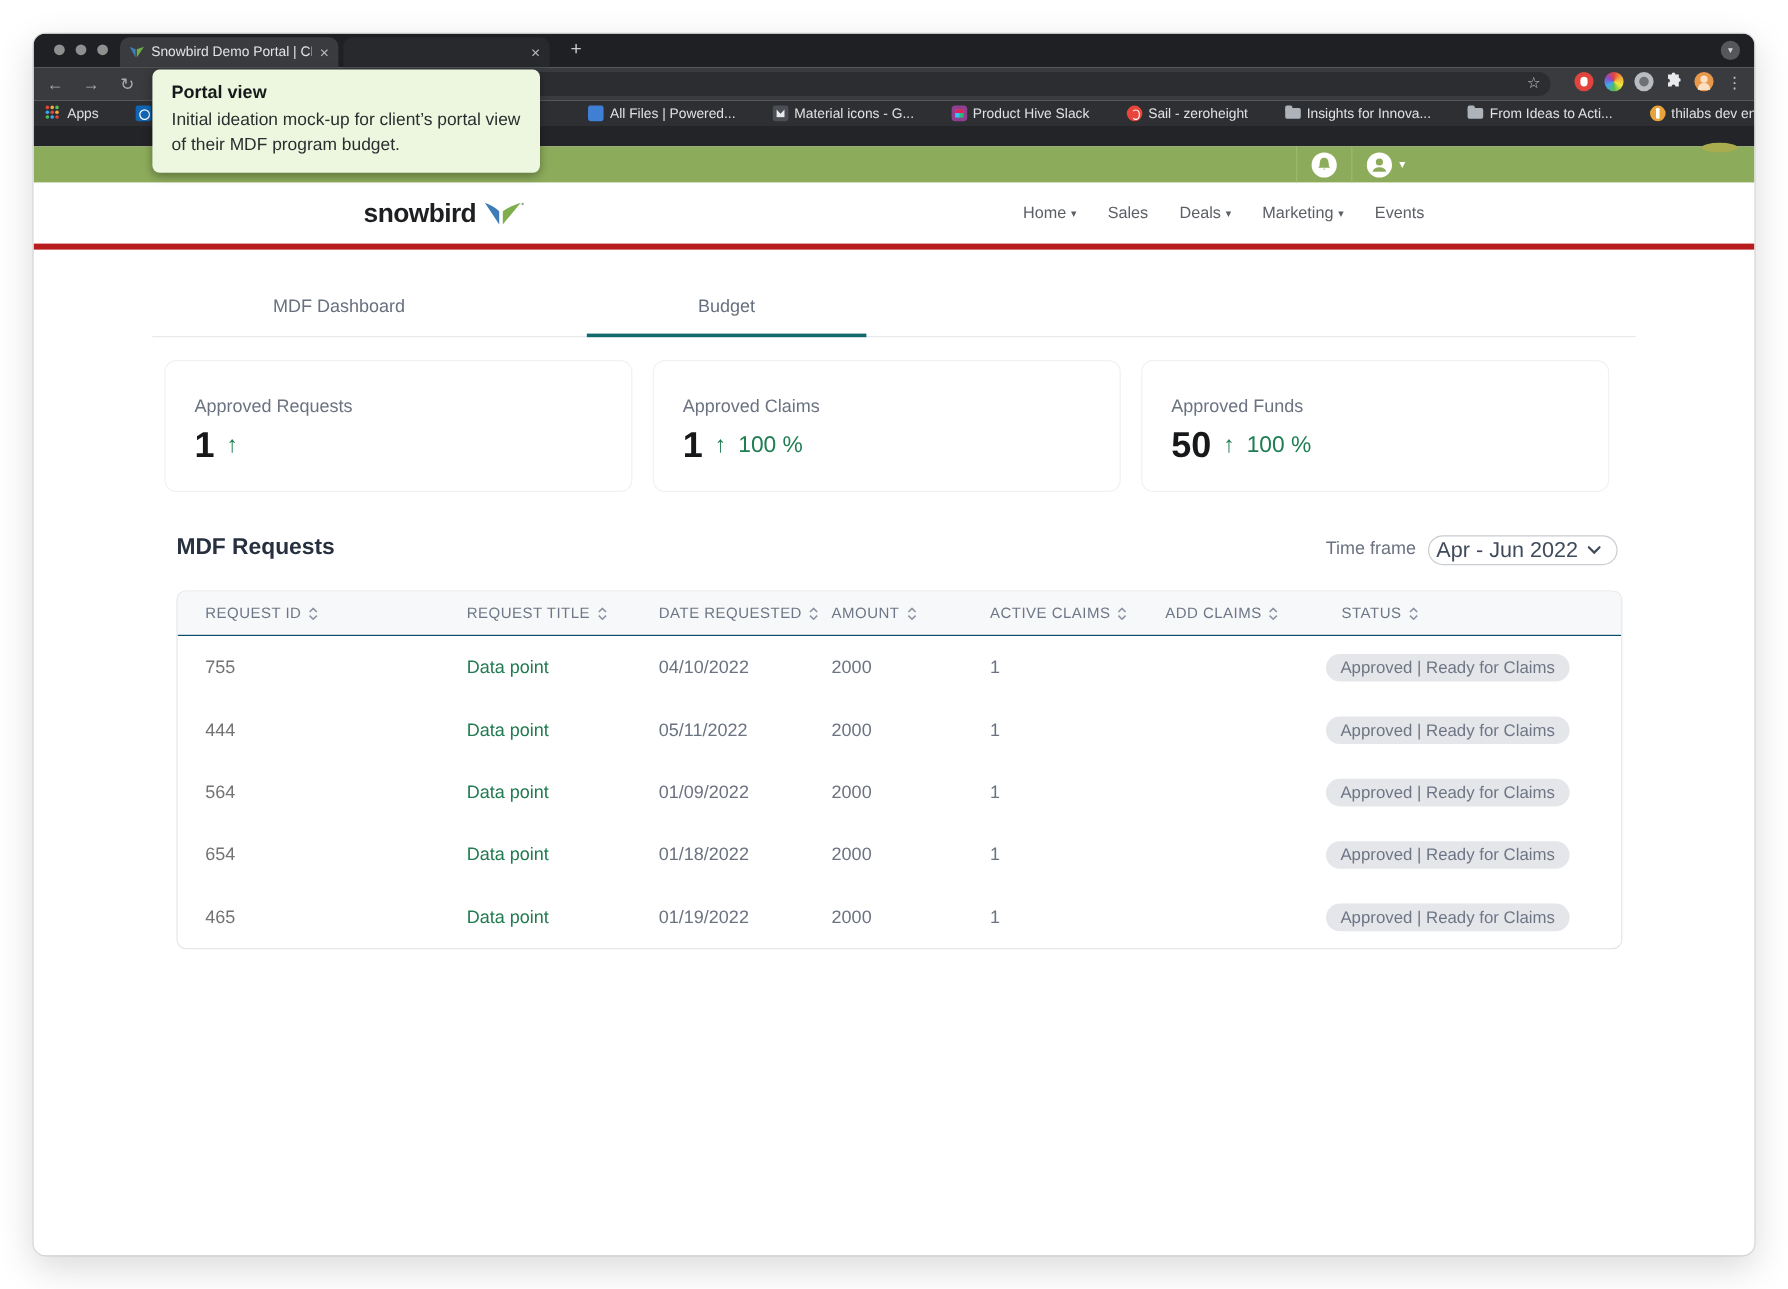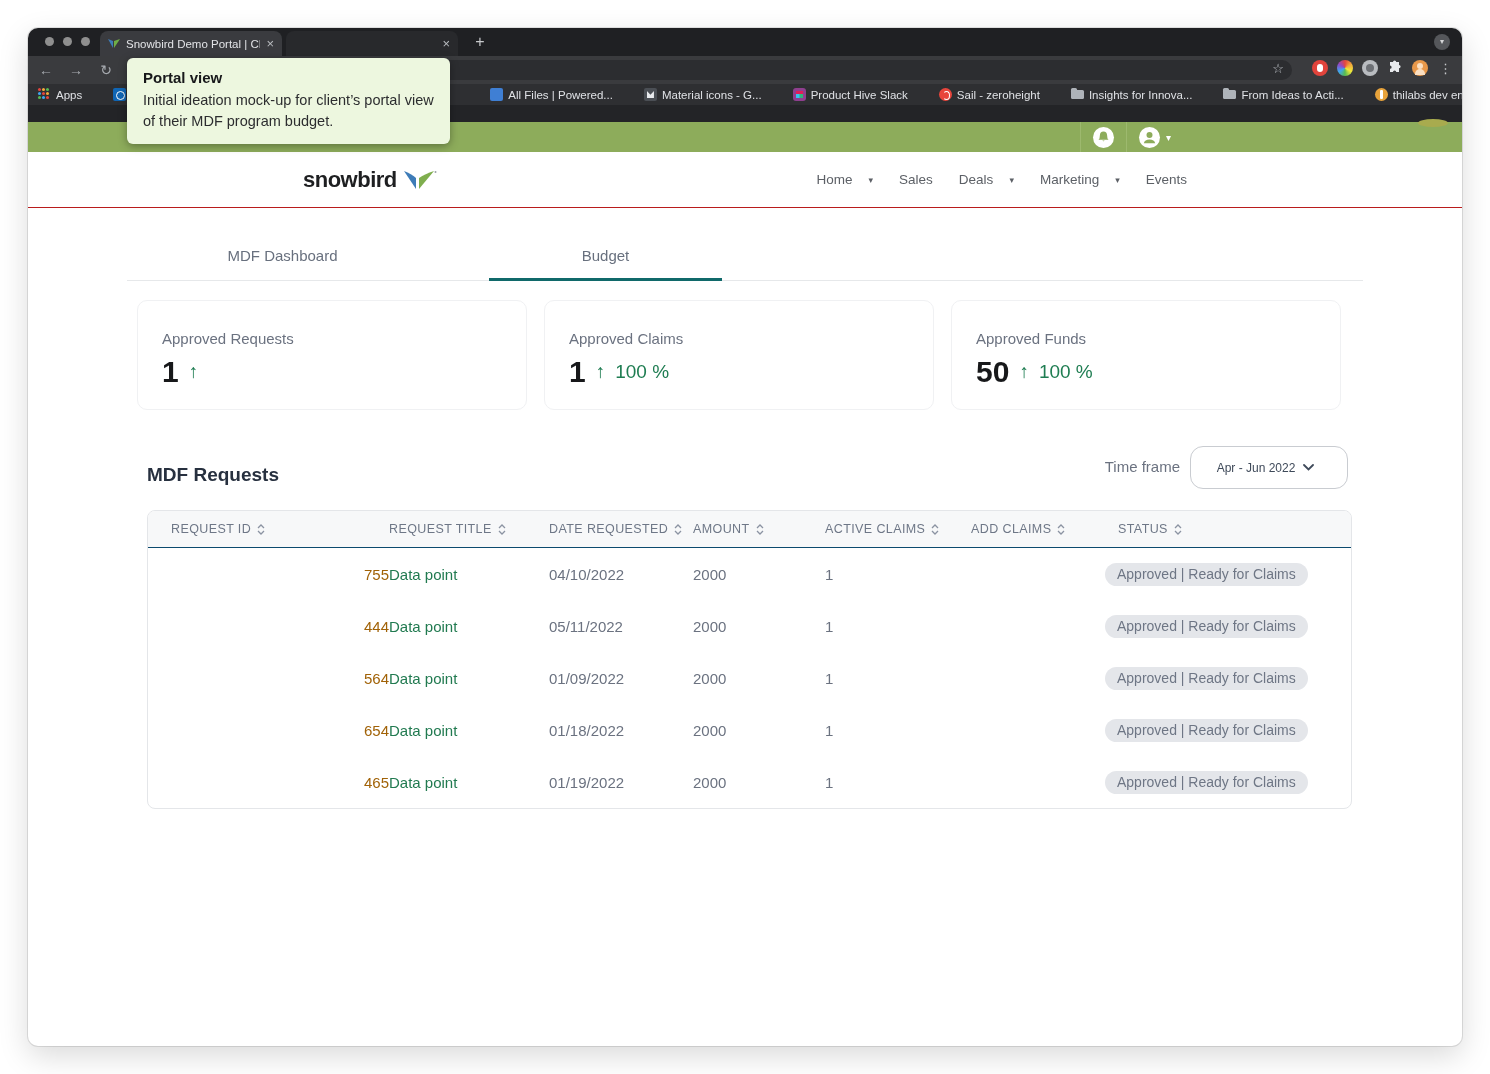--- a/index.html
+++ b/index.html
@@ -68,51 +68,51 @@
   }
   .tooltip h4 { font-size:15px; color:#17181a; font-weight:bold; margin-bottom:4px; }
   .tooltip p { font-size:14.5px; color:#2c2d2f; line-height:1.42; }
   
   .greenbar { position:relative; height:30px; background:#8dac5b; }
   .gb-icons { position:absolute; left:1052px; top:0; height:30px; display:flex; align-items:center; }
   .gb-sep { width:1px; height:30px; background:#9db96e; }
   .gb-circle { width:21px; height:21px; border-radius:50%; background:#ffffff; margin:0 12px; position:relative; }
   .gb-caret { color:#ffffff; font-size:10px; margin-left:-6px; margin-right:10px; }
   .gb-bump { position:absolute; right:14px; top:-3px; width:30px; height:8px; border-radius:50%; background:#a8ab4e; }
-  .site-header { height:56px; background:#fff; border-bottom:1px solid #b91c1c; }
+  .site-header { height:56px; background:#fff; border-bottom:5px solid #b91c1c; }
   .sh-inner { width:884px; margin:0 auto; height:100%; display:flex; align-items:center; justify-content:space-between; }
   .brand { display:flex; align-items:center; gap:6px; }
   .brand-name { font-size:22px; font-weight:bold; color:#1e1f21; letter-spacing:-0.5px; }
   .mainnav { display:flex; align-items:center; gap:26px; font-size:13.5px; color:#5c6066; }
-  .mainnav .nav-item { display:flex; align-items:center; gap:16px; cursor:pointer; }
+  .mainnav .nav-item { display:flex; align-items:center; gap:4px; cursor:pointer; }
   .mainnav .caret { font-size:9px; color:#5c6066; }
   .main { width:1216px; margin:0 auto; }
   .tabsrow { display:flex; gap:90px; margin:27px -10px 0 -10px; padding-left:39px; border-bottom:1px solid #e6e8ea; }
   .ptab { width:233px; text-align:center; padding:12px 0 16px 0; font-size:15px; color:#68707e; position:relative; cursor:pointer; }
   .ptab.active::after { content:""; position:absolute; left:0; right:0; bottom:-1px; height:3px; background:#10696a; }
   .stats { display:flex; gap:17px; margin-top:19px; }
   .statcard { width:390px; height:110px; border:1px solid #f0f1f3; border-radius:10px; padding:29px 0 0 24px; background:#fff; }
   .statlabel { font-size:15px; color:#6b7280; }
   .statline { display:flex; align-items:center; gap:10px; margin-top:8px; }
   .statvalue { font-size:30px; font-weight:bold; color:#17181a; }
   .statarrow { font-size:19px; color:#1f7d52; font-weight:bold; }
   .statpct { font-size:19px; color:#1f7d52; }
   .requests-head { display:flex; align-items:flex-end; justify-content:space-between; margin-top:36px; padding:0 5px 0 0; }
   .req-title { font-size:19px; color:#27303f; font-weight:700; padding-bottom:3px; }
   .tf { display:flex; align-items:center; gap:10px; }
   .tf-label { font-size:15px; color:#6b7280; padding-bottom:3px; }
-  .tf-select { width:158px; height:43px; border:1px solid #c9ccd1; border-radius:13px; display:flex; align-items:center; justify-content:center; gap:8px; font-size:12px; color:#3f4a5a; overflow:hidden; cursor:pointer; background:#fff; }
+  .tf-select { width:158px; height:25px; border:1px solid #c9ccd1; border-radius:13px; display:flex; align-items:center; justify-content:center; gap:8px; font-size:18px; color:#3f4a5a; overflow:hidden; cursor:pointer; background:#fff; }
   .tf-select .tf-text { white-space:nowrap; text-indent:-7px; }
   .table-card { margin-top:21px; border:1px solid #e4e6e9; border-radius:8px; overflow:hidden; background:#fff; }
   .tgrid { display:grid; grid-template-columns:218px 160px 144px 132px 146px 147px auto; padding-left:23px; align-items:center; }
   .thead { height:37px; background:#f7f8f9; border-bottom:1px solid #0c4a6e; }
   .th { font-size:12.5px; color:#6e7787; letter-spacing:0.4px; display:flex; align-items:center; gap:6px; }
   .sorticon { display:inline-flex; flex-direction:column; gap:1px; }
   .trow { height:52px; font-size:15px; color:#6b7280; }
-  .cell-id { color:#a16207;text-align:right; }
+  .cell-id { color:#737373; }
   .cell-link { color:#217a50; cursor:pointer; }
   .badge { display:inline-block; position:relative; left:-13px; background:#e4e6ea; color:#6e7685; font-size:14px; padding:3px 12px 4px 12px; border-radius:13px; white-space:nowrap; }
   svg { display:block; }
 </style>
 </head>
 <body>
 
 <div class="window">
 
   <div class="titlebar">

